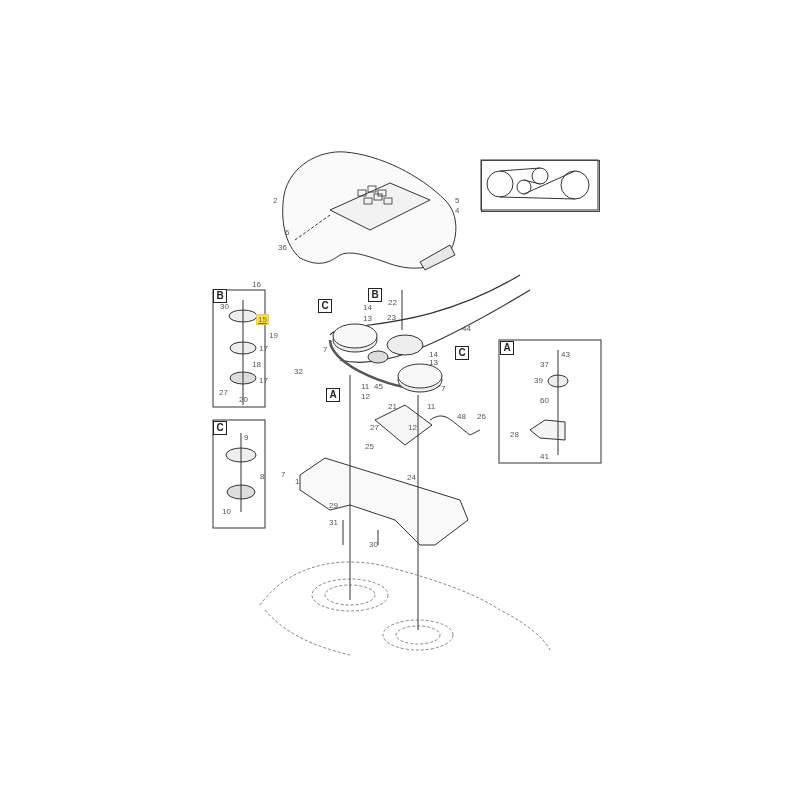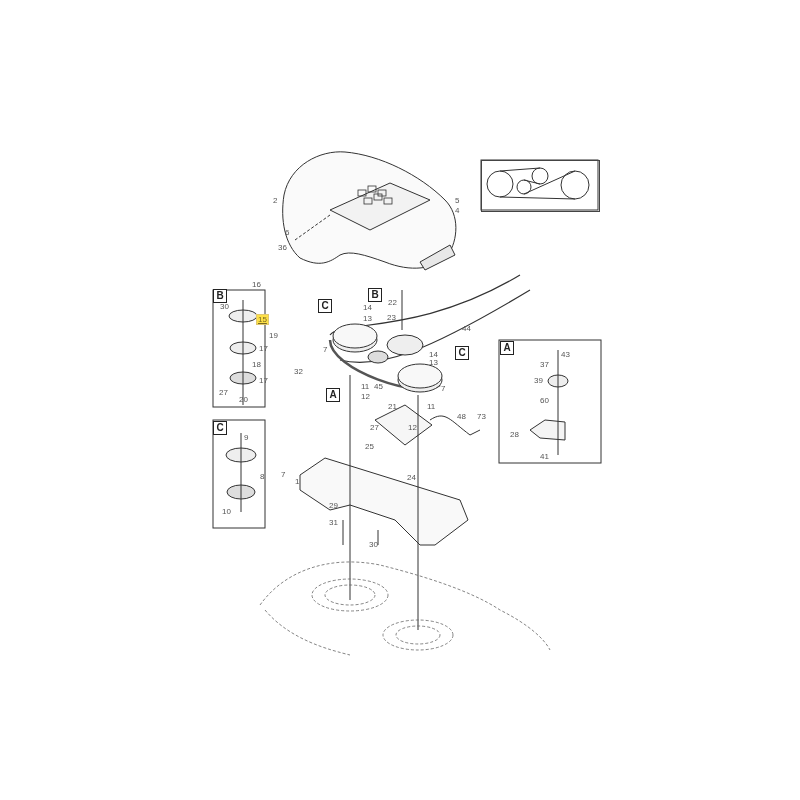--- a/index.html
+++ b/index.html
@@ -133,21 +133,21 @@
   <span class="callout" style="left:360px;top:392px">12</span>
   <span class="callout" style="left:373px;top:382px">45</span>
   <span class="callout" style="left:387px;top:402px">21</span>
   <span class="callout" style="left:426px;top:402px">11</span>
   <span class="callout" style="left:407px;top:423px">12</span>
 
   <span class="callout" style="left:369px;top:423px">27</span>
   <span class="callout" style="left:364px;top:442px">25</span>
   <span class="callout" style="left:406px;top:473px">24</span>
   <span class="callout" style="left:456px;top:412px">48</span>
-  <span class="callout" style="left:476px;top:412px">73</span>
+  <span class="callout" style="left:476px;top:412px">26</span>
   <span class="callout" style="left:294px;top:477px">1</span>
   <span class="callout" style="left:328px;top:518px">31</span>
   <span class="callout" style="left:328px;top:501px">29</span>
   <span class="callout" style="left:368px;top:540px">30</span>
 
   <div class="tag" style="left:500px;top:341px">A</div>
   <span class="callout" style="left:560px;top:350px">43</span>
   <span class="callout" style="left:539px;top:360px">37</span>
   <span class="callout" style="left:533px;top:376px">39</span>
   <span class="callout" style="left:539px;top:396px">60</span>

